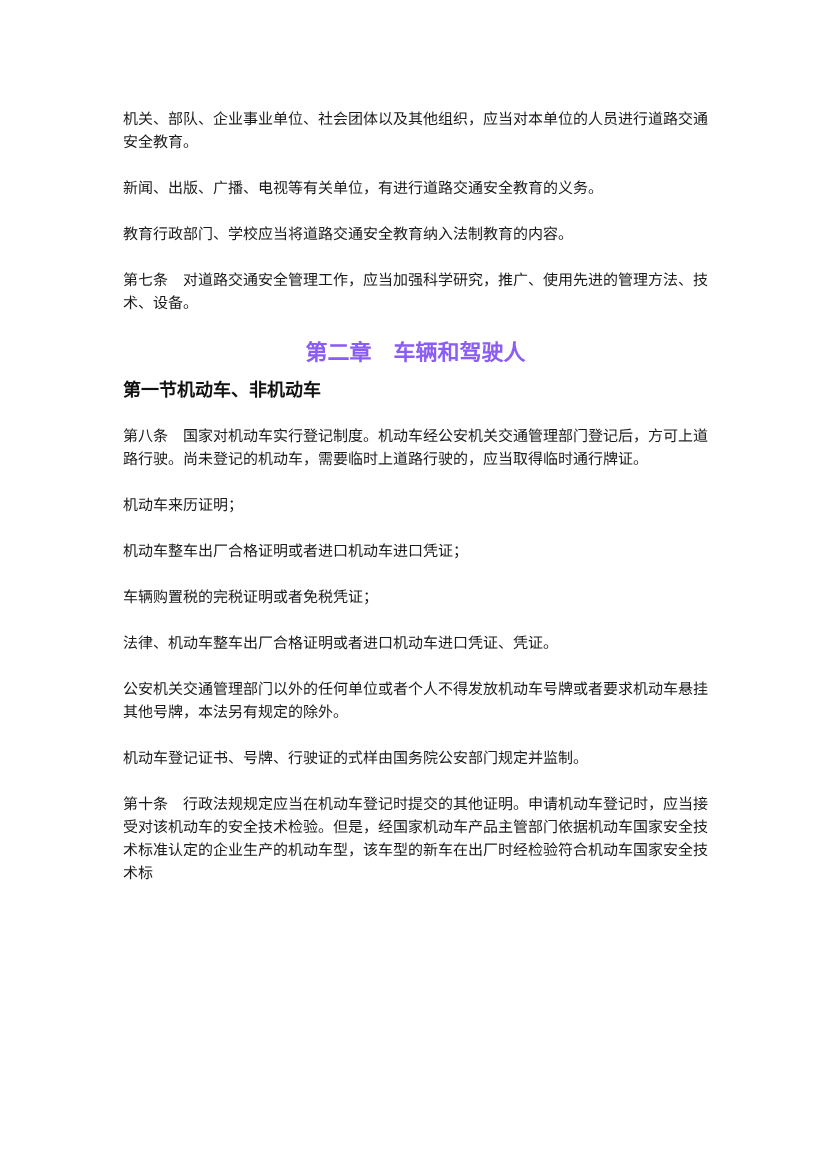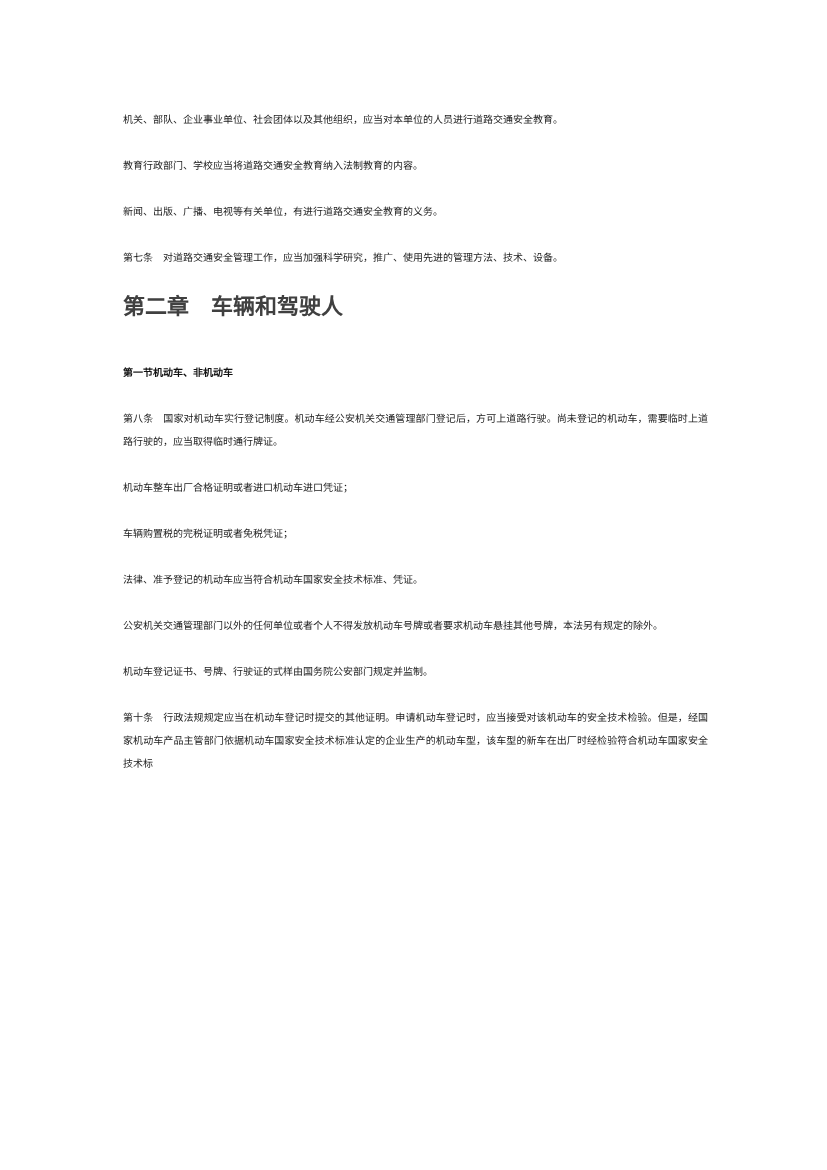--- a/index.html
+++ b/index.html
@@ -16,54 +16,56 @@
   .page {
     box-sizing: border-box;
     width: 827px;
     height: 1170px;
     padding: 108px 119px 40px 123px;
     background: #ffffff;
   }
   .body-para {
     margin: 0 0 23px 0;
     font-family: "Liberation Serif", "DejaVu Serif", serif;
-    font-size: 10px;
+    font-size: 15px;
     line-height: 23px;
     text-align: justify;
     text-justify: inter-ideograph;
     color: #1b1b1b;
   }
   .chapter-heading {
-    margin: 20px 0 39px 0;
+    margin: 20px 0 11px 0;
     font-family: "Liberation Sans", "DejaVu Sans", sans-serif;
     font-size: 22px;
     line-height: 30px;
     font-weight: bold;
-    color: #404040;
+    text-align: center;
+    color: #8b5cf6;
   }
   .section-heading {
     margin: 0 0 23px 0;
     font-family: "Liberation Sans", "DejaVu Sans", sans-serif;
-    font-size: 10px;
+    font-size: 18px;
     line-height: 23px;
     font-weight: bold;
     text-align: left;
     color: #111111;
   }
 </style>
 </head>
 <body>
 
 <div class="page">
   <p class="body-para">机关、部队、企业事业单位、社会团体以及其他组织，应当对本单位的人员进行道路交通安全教育。</p>
+  <p class="body-para">新闻、出版、广播、电视等有关单位，有进行道路交通安全教育的义务。</p>
   <p class="body-para">教育行政部门、学校应当将道路交通安全教育纳入法制教育的内容。</p>
-  <p class="body-para">新闻、出版、广播、电视等有关单位，有进行道路交通安全教育的义务。</p>
   <p class="body-para">第七条　对道路交通安全管理工作，应当加强科学研究，推广、使用先进的管理方法、技术、设备。</p>
   <h1 class="chapter-heading">第二章　车辆和驾驶人</h1>
   <h2 class="section-heading">第一节机动车、非机动车</h2>
   <p class="body-para">第八条　国家对机动车实行登记制度。机动车经公安机关交通管理部门登记后，方可上道路行驶。尚未登记的机动车，需要临时上道路行驶的，应当取得临时通行牌证。</p>
+  <p class="body-para">机动车来历证明；</p>
   <p class="body-para">机动车整车出厂合格证明或者进口机动车进口凭证；</p>
   <p class="body-para">车辆购置税的完税证明或者免税凭证；</p>
-  <p class="body-para">法律、准予登记的机动车应当符合机动车国家安全技术标准、凭证。</p>
+  <p class="body-para">法律、机动车整车出厂合格证明或者进口机动车进口凭证、凭证。</p>
   <p class="body-para">公安机关交通管理部门以外的任何单位或者个人不得发放机动车号牌或者要求机动车悬挂其他号牌，本法另有规定的除外。</p>
   <p class="body-para">机动车登记证书、号牌、行驶证的式样由国务院公安部门规定并监制。</p>
   <p class="body-para">第十条　行政法规规定应当在机动车登记时提交的其他证明。申请机动车登记时，应当接受对该机动车的安全技术检验。但是，经国家机动车产品主管部门依据机动车国家安全技术标准认定的企业生产的机动车型，该车型的新车在出厂时经检验符合机动车国家安全技术标</p>
 </div>
 
 </body></html>

